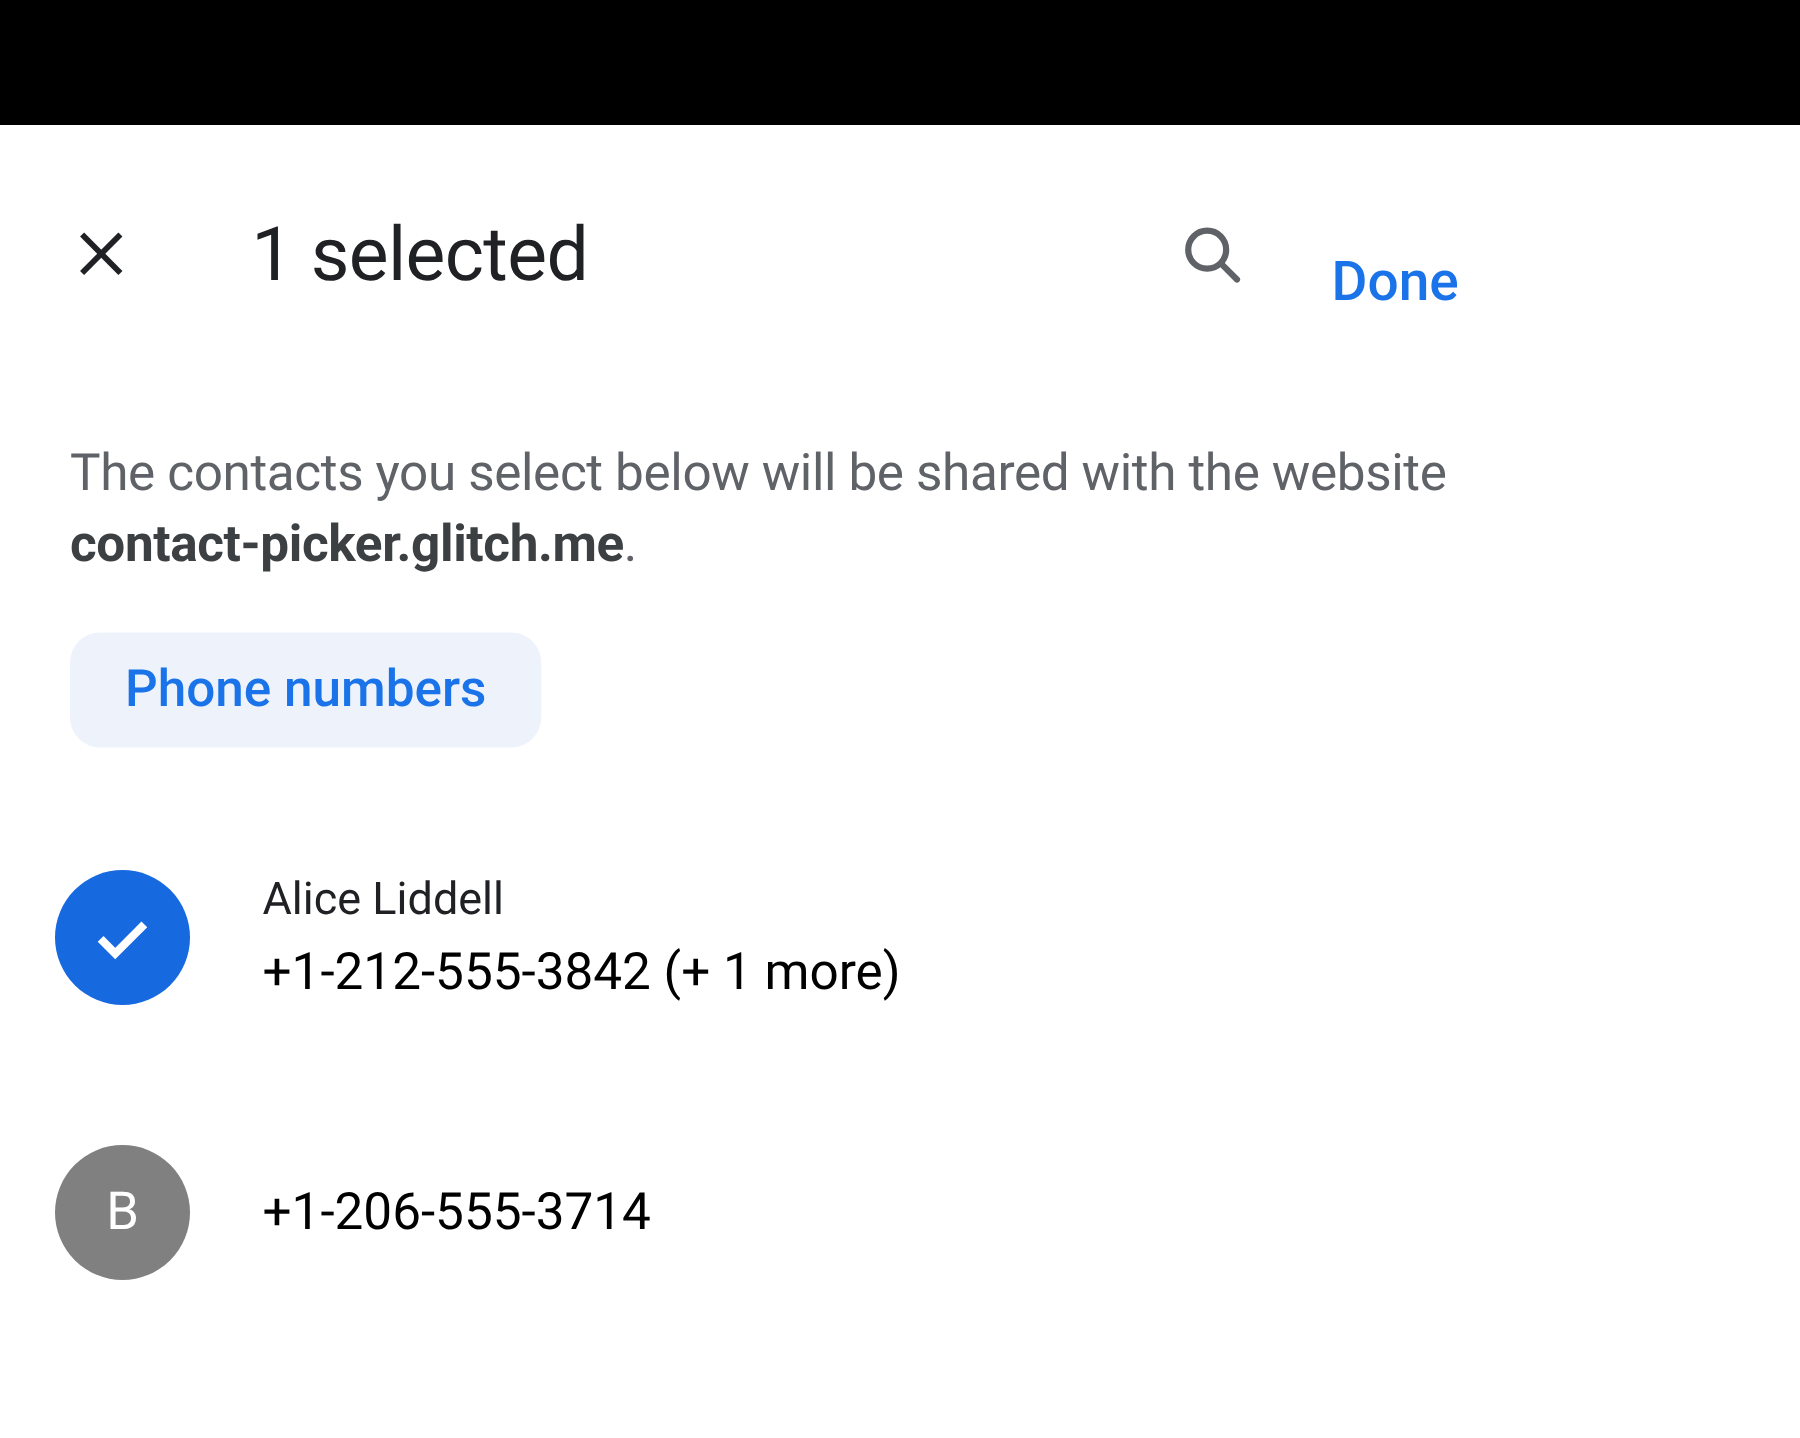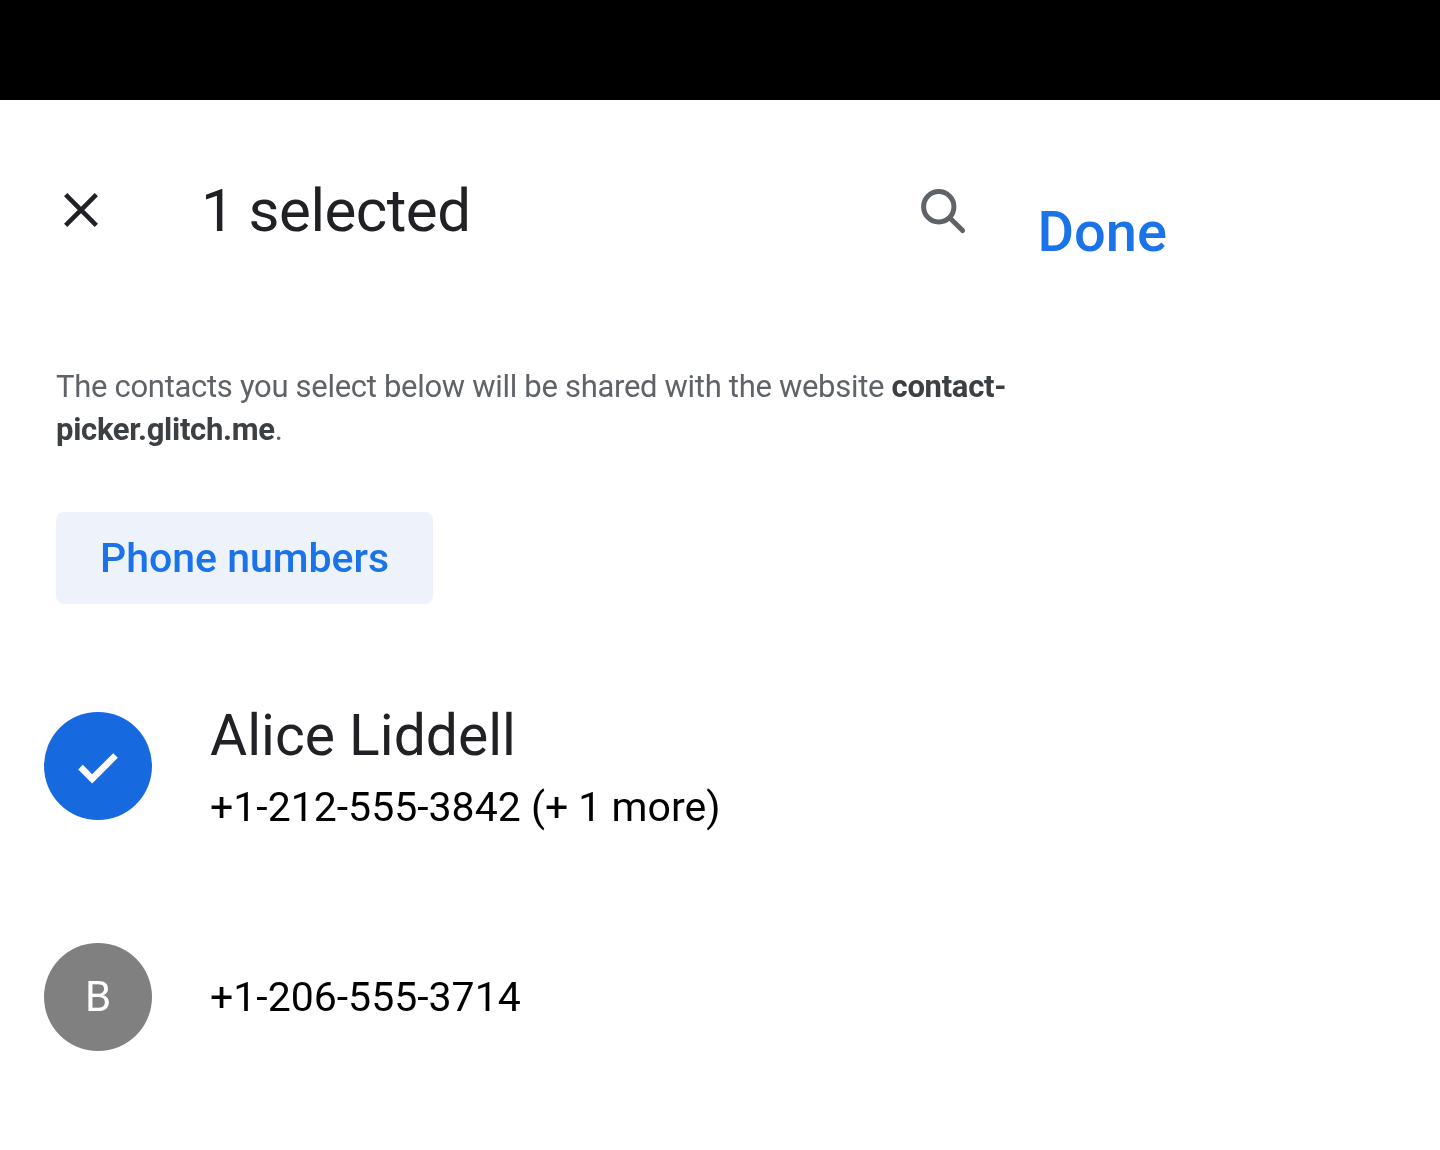--- a/index.html
+++ b/index.html
@@ -53,47 +53,47 @@
       height: 52px;
       display: flex;
       align-items: center;
       justify-content: center;
       cursor: pointer;
       color: #5f6368;
       margin-right: 70px;
       flex-shrink: 0;
     }
     .done-btn {
-      font-size: 56px;
+      font-size: 44px;
       font-weight: 500;
       color: #1a73e8;
       cursor: pointer;
       flex-shrink: 0;
       margin-top: 44px;
     }
     .info-text {
-      font-size: 31px;
+      font-size: 41px;
       color: #5f6368;
       line-height: 1.4;
       margin-top: 75px;
-      margin-bottom: 60px;
+      margin-bottom: 40px;
       letter-spacing: -0.3px;
     }
     .info-text .site {
       font-weight: 700;
       color: #3c4043;
     }
     .chip {
       display: inline-block;
       background: #eef3fb;
       color: #1a73e8;
       font-size: 41px;
       font-weight: 500;
       padding: 22px 44px;
-      border-radius: 8px;
+      border-radius: 24px;
       margin-bottom: 70px;
     }
     .contact-row {
       display: flex;
       align-items: center;
       padding: 28px 0;
       cursor: pointer;
     }
     .avatar {
       width: 108px;
@@ -113,21 +113,21 @@
       background: #808080;
       color: #fff;
       font-size: 42px;
       font-weight: 400;
     }
     .contact-info {
       display: flex;
       flex-direction: column;
     }
     .contact-name {
-      font-size: 57px;
+      font-size: 36px;
       color: #202124;
       margin-bottom: 14px;
     }
     .contact-detail {
       font-size: 41px;
       color: #000000;
     }
     .contact-row + .contact-row {
       margin-top: 56px;
     }

